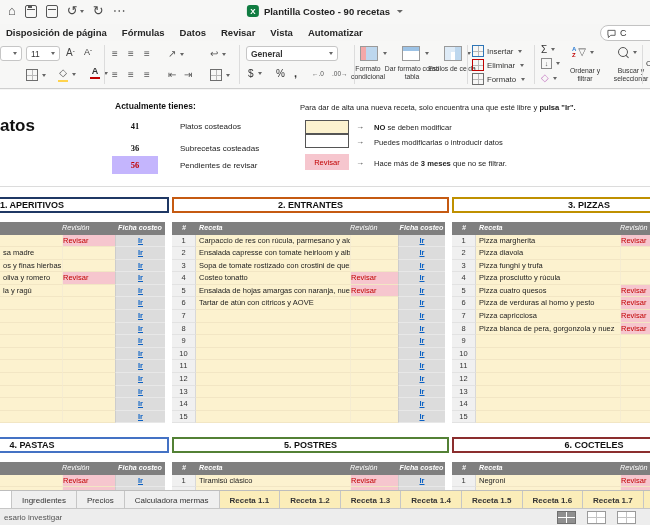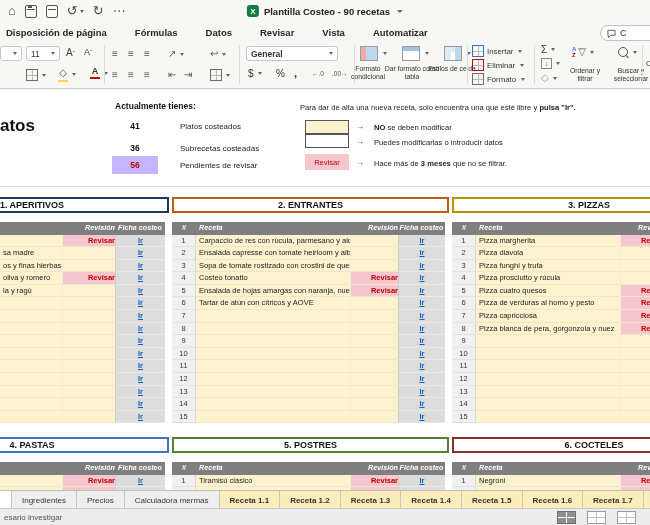--- a/index.html
+++ b/index.html
@@ -15,21 +15,21 @@
   .mini-doc::after{content:"";position:absolute;left:1px;right:1px;top:3px;border-top:1px solid #555;}
   .mini-doc.save::before{content:"";position:absolute;left:2px;top:-1px;width:4px;height:3px;background:#555;}
   .chev{display:inline-block;width:0;height:0;border-left:3px solid transparent;border-right:3px solid transparent;border-top:3.5px solid #666;margin-left:2px;vertical-align:middle;}
   .chev.sm{border-left-width:2.5px;border-right-width:2.5px;border-top-width:3px;}
   .tb-title{position:absolute;top:5px;left:50%;transform:translateX(-50%);display:flex;align-items:center;gap:5px;font-size:9.5px;color:#222;font-weight:bold;white-space:nowrap;}
   .xl-ico{width:12px;height:12px;border-radius:3px;background:#107C41;color:#fff;font-size:8px;font-weight:bold;display:flex;align-items:center;justify-content:center;}
   .xl-ico::after{content:"X";}
 
   
   .menubar{position:absolute;top:24px;left:0;right:0;height:17px;}
-  .menus{position:absolute;left:6px;top:0;display:flex;gap:28px;align-items:center;height:17px;}
+  .menus{position:absolute;left:6px;top:0;display:flex;gap:15px;align-items:center;height:17px;}
   .menu-item{font-size:9.5px;font-weight:bold;color:#262626;white-space:nowrap;}
   .comments-pill{position:absolute;right:-10px;top:1px;width:52px;height:14px;border:1px solid #C3C3C3;border-radius:8px;background:#fff;display:flex;align-items:center;gap:4px;padding-left:6px;font-size:9px;color:#333;}
 
   
   .ribbon{position:absolute;top:41px;left:0;right:0;height:47px;background:#F7F7F6;border-bottom:1px solid #CFCFCF;font-size:9px;color:#444;}
   .rb{position:absolute;display:flex;align-items:center;}
   .combo{height:15px;border:1px solid #C6C6C6;border-radius:3px;background:#fff;display:flex;align-items:center;justify-content:space-between;padding:0 4px;font-size:8.5px;color:#333;box-sizing:border-box;}
   .rb-divider{position:absolute;top:4px;bottom:4px;width:1px;background:#DCDCDC;}
   .glyph{font-size:10px;color:#555;line-height:12px;}
   .gridico{width:10px;height:10px;border:1px solid #6e6e6e;display:inline-block;background-image:linear-gradient(#b9b9b9,#b9b9b9),linear-gradient(#b9b9b9,#b9b9b9);background-size:100% 1px,1px 100%;background-position:center;background-repeat:no-repeat;}
@@ -44,39 +44,39 @@
   .mag{width:8px;height:8px;border:1.4px solid #555;border-radius:50%;position:relative;display:inline-block;}
   .mag::after{content:"";position:absolute;width:4px;height:1.4px;background:#555;left:6px;top:8px;transform:rotate(45deg);}
   .azpair{display:inline-flex;flex-direction:column;font-size:6px;font-weight:bold;line-height:1;}
   .boxdn{width:9px;height:9px;border:1px solid #888;font-size:7px;display:inline-flex;align-items:center;justify-content:center;color:#555;}
 
   
   .sheet{position:absolute;top:90px;left:0;right:0;height:400px;background:#fff;overflow:hidden;}
   .sum-divider{position:absolute;top:96px;left:0;right:0;border-top:1px solid #DCDCDC;}
   .big-partial{position:absolute;left:0;top:26px;font-size:17px;font-weight:bold;color:#111;}
   .sum-heading{position:absolute;left:115px;top:11px;font-size:8.5px;font-weight:bold;color:#111;}
-  .stat-val{position:absolute;left:112px;width:46px;text-align:center;font-size:8.5px;font-weight:bold;color:#111;}
+  .stat-val{position:absolute;left:112px;width:46px;text-align:center;font-size:8.5px;font-weight:bold;color:#111;font-family:Liberation Serif, serif;}
   .stat-val.hl{background:#c4b5fd;color:#C00000;height:18px;line-height:18px;}
   .stat-label{position:absolute;left:180px;font-size:8px;color:#222;}
   .instr{position:absolute;left:300px;top:13px;font-size:7.6px;color:#222;white-space:nowrap;}
   .swatch{position:absolute;left:305px;width:44px;height:14px;border:1px solid #555;box-sizing:border-box;}
   .swatch.yellow{background:#FCF2CF;}
   .swatch.white{background:#fff;}
   .legend-badge{position:absolute;left:305px;width:44px;height:16px;background:#F6C6CE;color:#C00000;font-size:7.6px;display:flex;align-items:center;justify-content:center;}
   .arrow{position:absolute;left:356px;font-size:8px;color:#333;}
   .legend-text{position:absolute;left:374px;font-size:7.6px;color:#222;white-space:nowrap;}
 
   .sec-head{position:absolute;height:12px;border:2px solid #000;background:#fff;display:flex;align-items:center;justify-content:center;font-weight:bold;font-size:9px;color:#111;white-space:nowrap;}
   .sec-body{position:absolute;overflow:hidden;background:#fff;}
   .trow{display:flex;height:12.6px;line-height:12.6px;font-size:7.5px;color:#222;}
   .trow.thead{height:12.5px;line-height:12.5px;background:#7F7F7F;color:#fff;font-style:italic;font-size:7.2px;font-weight:bold;}
   .trow.thead div{background:transparent !important;border:0 !important;color:#fff;}
   .c-num{text-align:center;background:#F0F0F0;color:#333;border-bottom:1px solid #E2E2E2;border-right:1px solid #D8D8D8;box-sizing:border-box;flex:0 0 auto;}
   .c-receta{padding-left:3px;background:#FCF2CF;white-space:nowrap;overflow:hidden;border-bottom:1px solid #F2E6C4;box-sizing:border-box;flex:0 0 auto;}
-  .c-revision{text-align:right;background:#FCF2CF;border-bottom:1px solid #F2E6C4;border-left:1px solid #F5ECD2;box-sizing:border-box;color:#C00000;font-weight:bold;flex:0 0 auto;}
+  .c-revision{text-align:left;background:#FCF2CF;border-bottom:1px solid #F2E6C4;border-left:1px solid #F5ECD2;box-sizing:border-box;color:#C00000;font-weight:normal;flex:0 0 auto;}
   .c-revision.pink{background:#F6C6CE;}
   .c-ficha{text-align:center;background:#DCDCDC;border-bottom:1px solid #E8E8E8;border-left:1px solid #CCCCCC;box-sizing:border-box;flex:0 0 auto;}
   .ir{color:#0B61C4;text-decoration:underline;font-weight:bold;cursor:pointer;}
   .layout-a .c-receta{width:62px;} .layout-a .c-revision{width:53px;} .layout-a .c-ficha{width:50px;}
   .layout-b .c-num{width:24px;} .layout-b .c-receta{width:154px;} .layout-b .c-revision{width:48px;} .layout-b .c-ficha{width:47px;}
   .layout-c .c-num{width:24px;} .layout-c .c-receta{width:144px;} .layout-c .c-revision{width:48px;}
 
   
   .tabbar{position:absolute;top:490px;left:0;right:0;height:18px;background:#E6E6E6;border-top:1px solid #BDBDBD;display:flex;align-items:stretch;overflow:hidden;}
   .tab{display:flex;align-items:center;padding:0 10px;border-right:1px solid #C6C6C6;font-size:8px;color:#333;background:#EFEFEF;white-space:nowrap;box-sizing:border-box;}

